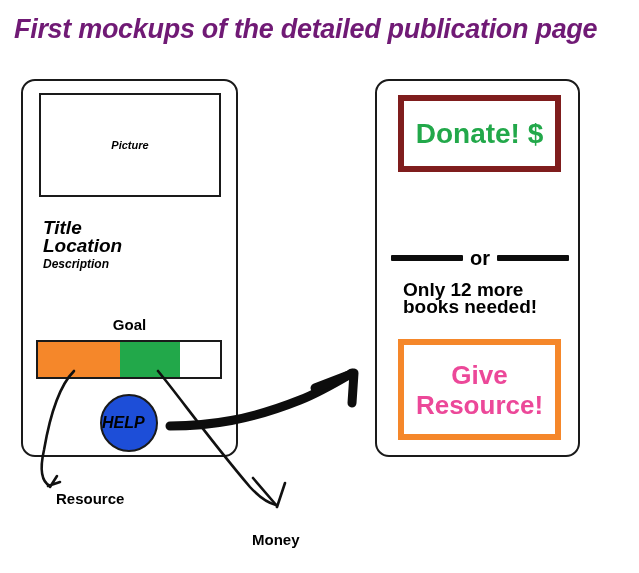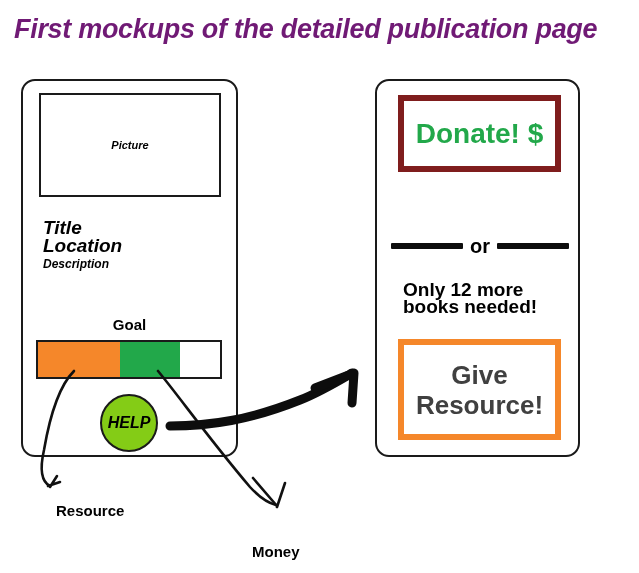--- a/index.html
+++ b/index.html
@@ -96,25 +96,25 @@
   .progress-seg { height: 100%; }
 
   #help-button {
     position: absolute;
     left: 100px;
     top: 394px;
     width: 58px;
     height: 58px;
     border: 2px solid #1a1a1a;
     border-radius: 50%;
-    background: #84cc16;
-    box-sizing: border-box;
-    display: flex;
-    align-items: center;
-    justify-content: center;
+    background: #1d4ed8;
+    box-sizing: border-box;
+    display: flex;
+    align-items: center;
+    justify-content: flex-start;
     font-size: 16px;
     font-weight: bold;
     font-style: italic;
     z-index: 6;
   }
 
   
   #donate-button {
     position: absolute;
     left: 21px;
@@ -141,21 +141,21 @@
     top: 110px;
     width: 164px;
     font-size: 14px;
     font-weight: bold;
     line-height: 17px;
   }
 
   #or-divider {
     position: absolute;
     left: 14px;
-    top: 154px;
+    top: 166px;
     width: 178px;
     height: 22px;
     display: flex;
     align-items: center;
     justify-content: flex-end;
     gap: 7px;
   }
   .or-rule {
     flex: 1;
     height: 6px;
@@ -188,40 +188,39 @@
     box-sizing: border-box;
     background: #ffffff;
     display: flex;
     align-items: center;
     justify-content: center;
     text-align: center;
   }
   #give-resource-label {
     font-size: 26px;
     font-weight: bold;
-    color: #404040;
+    color: #ec4899;
     line-height: 30px;
   }
 
   
   #annotation-layer {
     position: absolute;
     left: 0; top: 0;
     width: 639px;
     height: 573px;
     pointer-events: none;
     z-index: 5;
   }
   .callout-label {
     position: absolute;
     font-size: 15px;
     font-weight: bold;
     white-space: nowrap;
     z-index: 7;
-    margin-top: 12px;
   }
   #resource-callout { left: 56px;  top: 490px; }
   #money-callout    { left: 252px; top: 531px; }
 </style>
 </head>
 <body>
 
 <div id="page-title">First mockups of the detailed publication page</div>
 
 <div id="left-panel" class="mock-panel">

